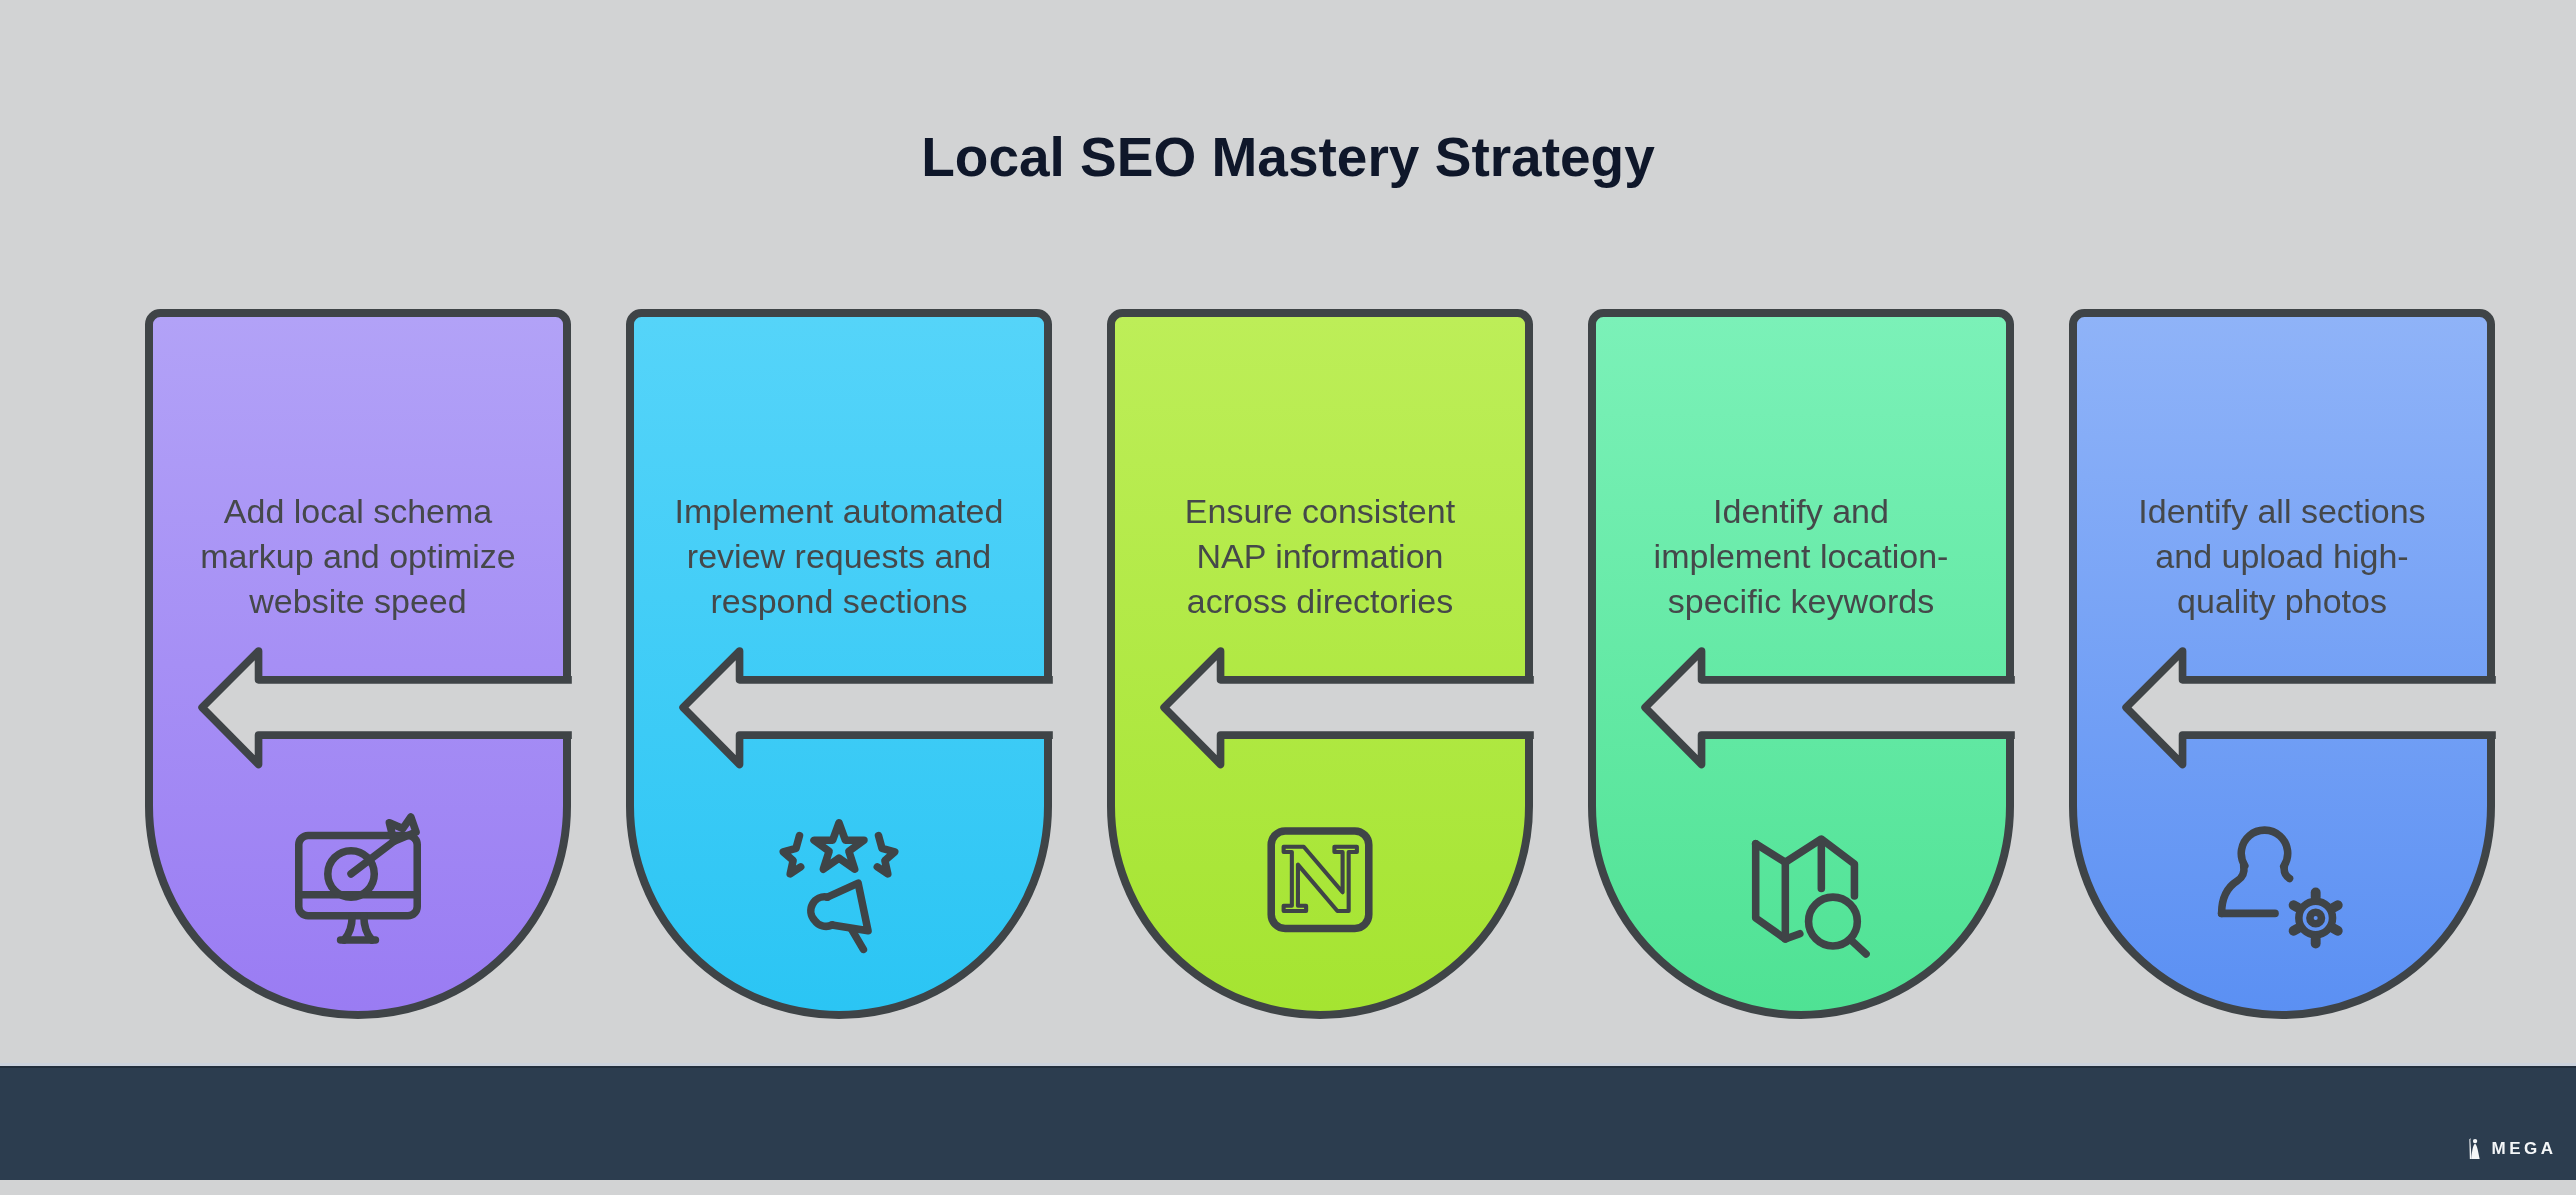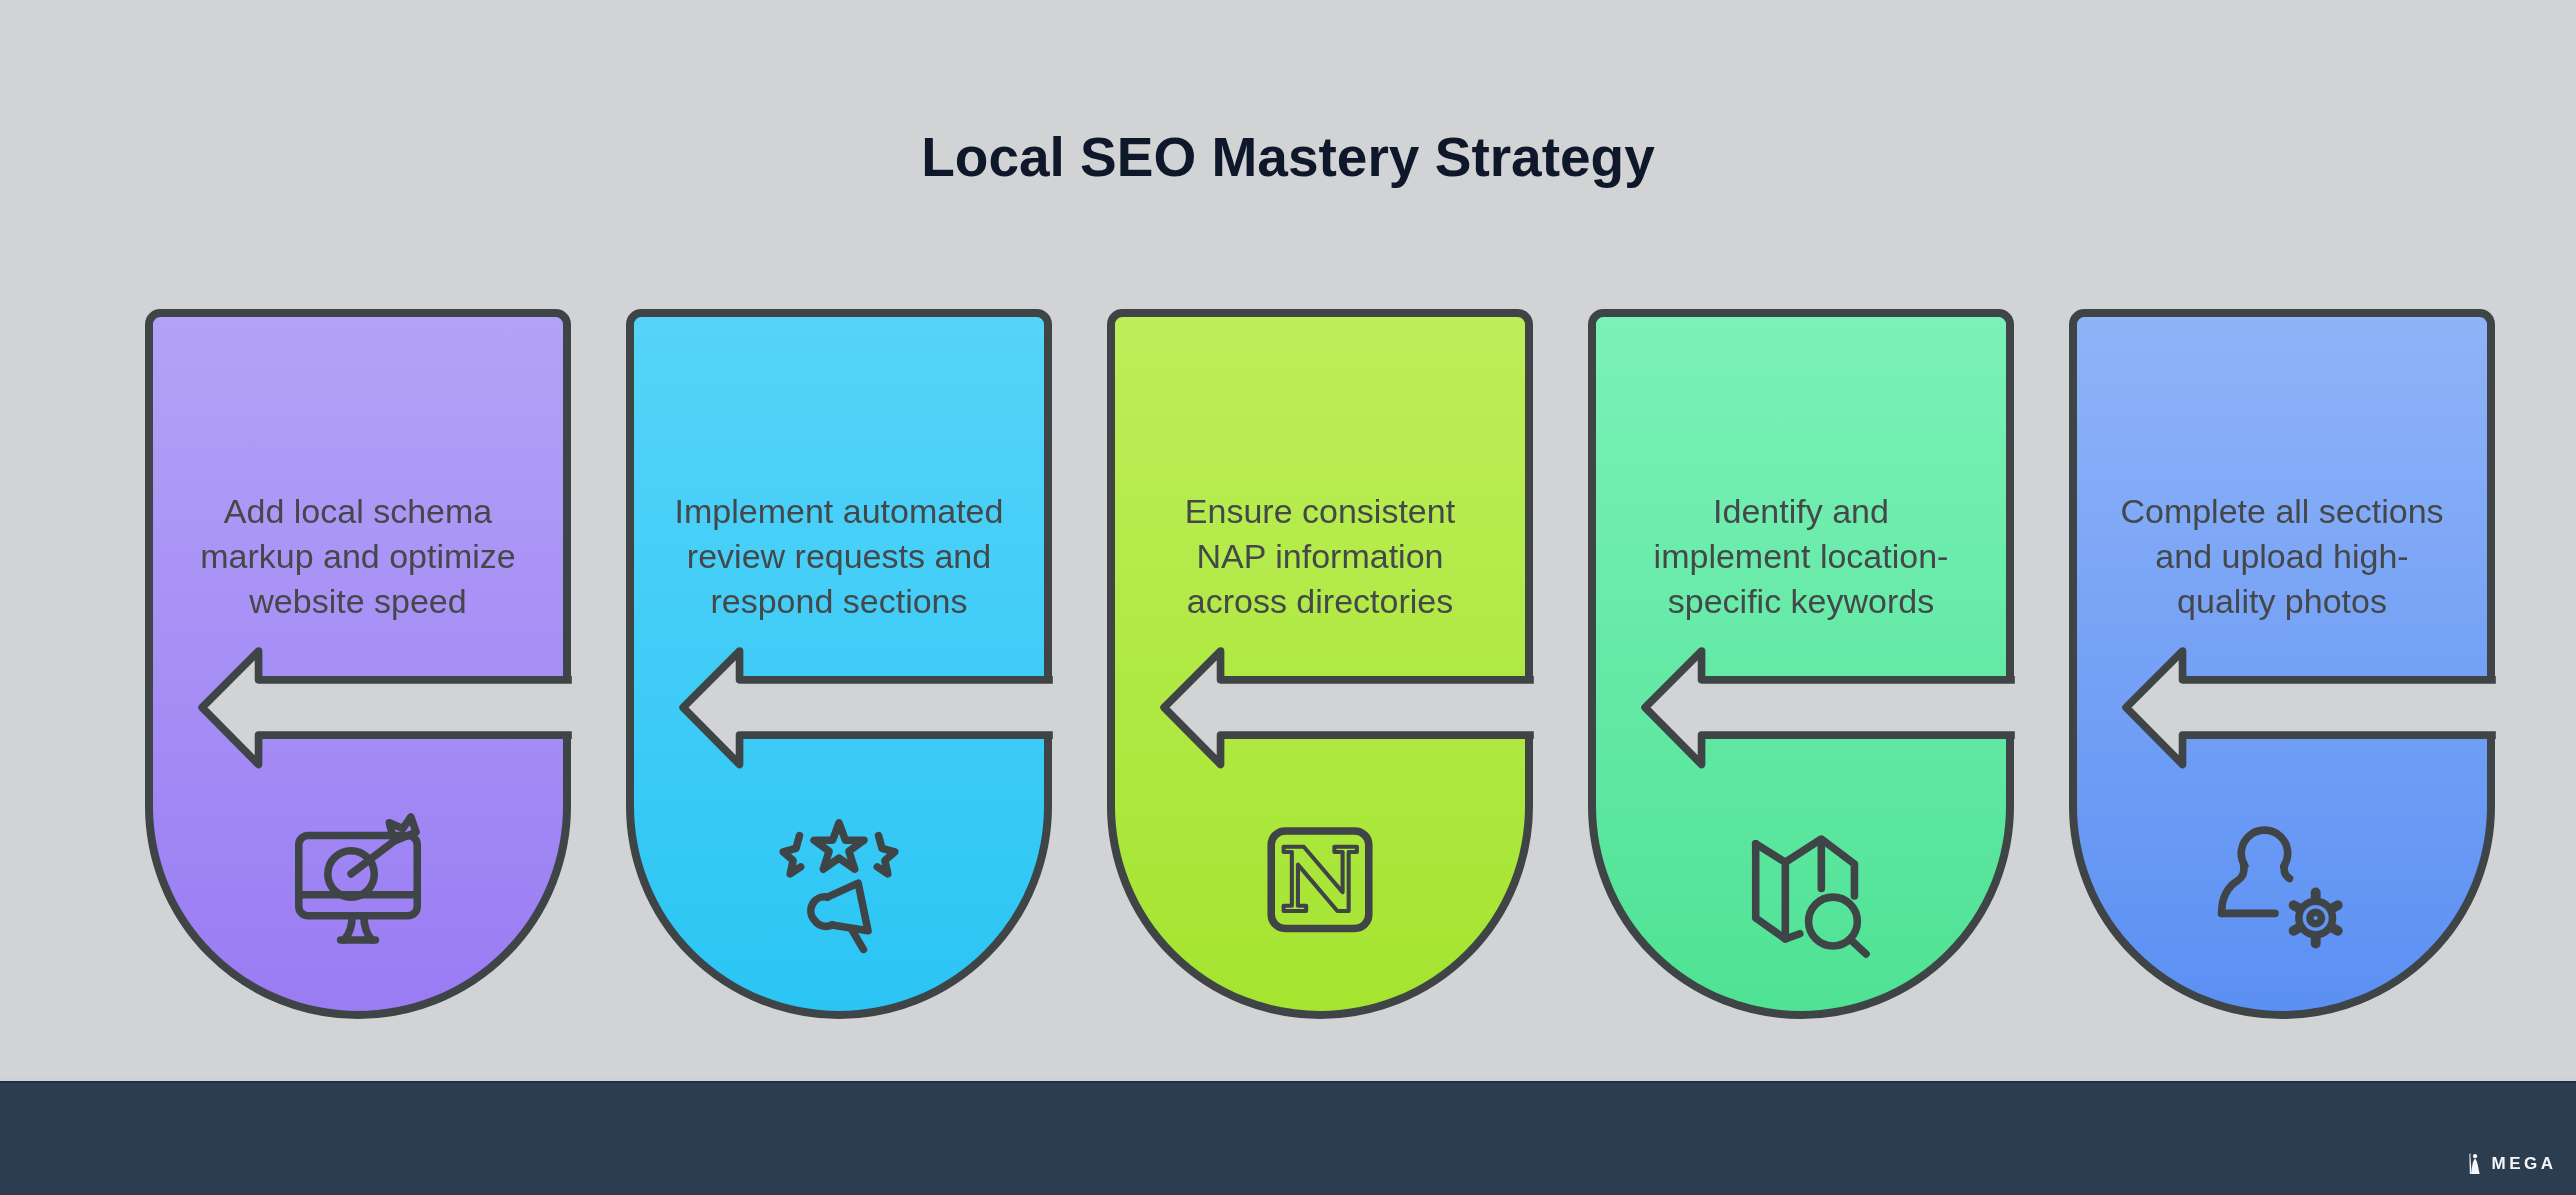--- a/index.html
+++ b/index.html
@@ -23,21 +23,21 @@
     position:absolute;top:172px;left:11.8px;right:11.8px;
     text-align:center;font-size:34px;line-height:45px;
     color:#45484a;white-space:pre-line;
   }
   .card-icon{
     position:absolute;left:50%;top:493px;transform:translateX(-50%);
     width:151px;height:151px;
   }
   svg.arrow{position:absolute;left:0;top:0;overflow:visible;}
   .footer{
-    position:absolute;left:0;bottom:0;width:100%;height:117px;text-align:center;
+    position:absolute;left:0;bottom:15px;width:100%;height:117px;text-align:center;
   }
   .footer .sep-light{height:2.9px;background:#cbd2dd;}
   .footer .sep-dark{height:1.8px;background:#222f3d;}
   .footer .bar{height:112px;background:#2c3d4f;position:relative;}
   .brand{
     position:absolute;right:19.4px;bottom:17.6px;height:26px;
     display:flex;align-items:center;gap:8.2px;
   }
   .brand-text{
     color:#f4f6f8;font-size:17px;font-weight:bold;letter-spacing:3.5px;
@@ -131,21 +131,21 @@
     </svg>
   </div>
   <svg class="arrow" width="481" height="710" viewBox="0 0 818 1208">
     <path d="M770,631 H193 V582 L97,678 L193,775 V725 H770 Z" fill="#d2d3d4" stroke="none"></path>
     <path d="M726,631 H193 V582 L97,678 L193,775 V725 H726" fill="none" stroke="#3f4447" stroke-width="13" stroke-linejoin="round"></path>
   </svg>
 </div>
 
 <div class="card-wrap" style="left:2037px">
   <div class="card-shape" style="background: linear-gradient(rgb(143, 179, 248), rgb(91, 144, 243));">
-    <div class="card-text">Complete all sections
+    <div class="card-text">Identify all sections
 and upload high-
 quality photos</div>
     <svg class="card-icon" viewBox="0 0 260 260">
       <g class="icon-stroke">
         <path d="M66,96 a40,40 0 1,1 67,1"></path>
         <path d="M64,96 q3,17 -11,26 q-27,17 -27,56"></path>
         <path d="M134,97 q-2,14 9,21"></path>
         <line x1="26" y1="178" x2="118" y2="178"></line>
         <circle cx="188" cy="186" r="29"></circle>
         <circle cx="188" cy="186" r="10"></circle>

